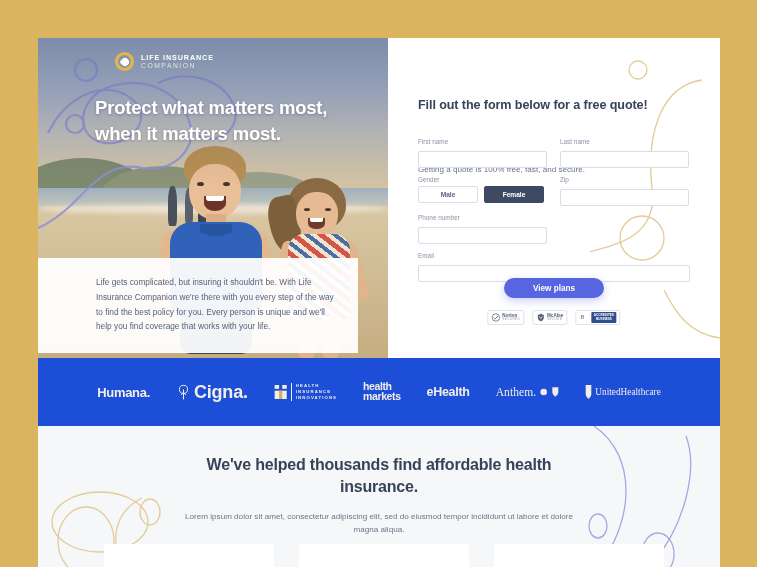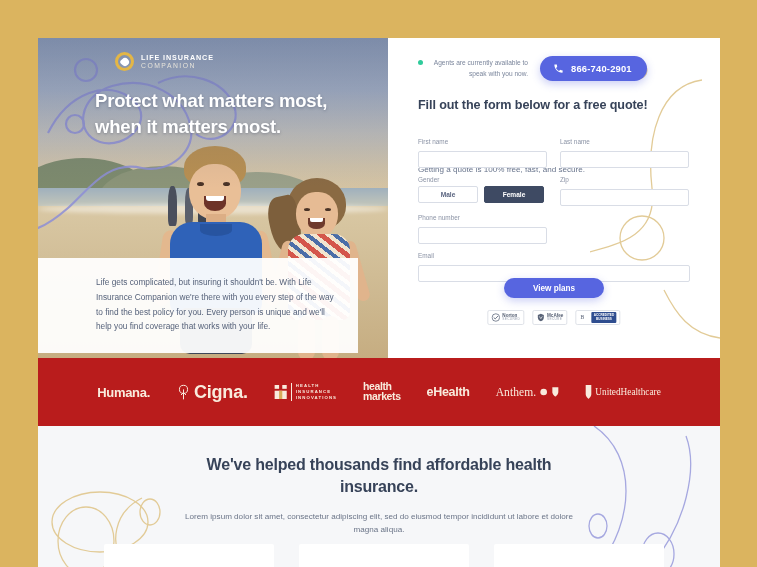--- a/index.html
+++ b/index.html
@@ -182,21 +182,21 @@
   .logo-text { line-height: 1.05; }
   .logo-l1 {
     font-size: 7.2px; font-weight: bold; color: #fff;
     letter-spacing: .9px;
   }
   .logo-l2 {
     font-size: 6.8px; color: #e6e3da; letter-spacing: 1.5px;
   }
 
   .hero-headline {
-    position: absolute; left: 57px; top: 50px; width: 270px;
+    position: absolute; left: 57px; top: 57px; width: 270px;
     z-index: 5;
     color: #fff;
     font-size: 18.5px;
     font-weight: bold;
     line-height: 1.42;
     letter-spacing: -.2px;
     text-shadow: 0 1px 3px rgba(40,50,75,.35);
   }
 
   
@@ -311,21 +311,21 @@
   .bbb-box {
     background: #2f4d8f; color: #fff; font-size: 3.1px;
     padding: 1.5px 2.5px; line-height: 1.25; border-radius: 1px;
     text-align: center; font-weight: bold;
   }
 
   
   .partners {
     position: absolute; left: 38px; top: 358px;
     width: 682px; height: 68px;
-    background: #b91c1c;
+    background: #1d4ed8;
     display: flex; align-items: center; justify-content: center;
     gap: 26px;
   }
   .plogo {
     color: #fdf7e8; display: flex; align-items: center; gap: 3px;
     opacity: .95; white-space: nowrap;
   }
   .p-humana  { font-size: 13px; font-weight: bold; letter-spacing: -.3px; }
   .p-cigna   { font-size: 18px; font-weight: bold; letter-spacing: -.2px; }
   .p-hii     { font-size: 4.3px; line-height: 1.45; letter-spacing: 1.1px; font-weight: bold; }
@@ -424,32 +424,20 @@
 
       <svg class="form-deco" viewBox="0 0 130 320">
         <g fill="none" stroke="#e2cb97" stroke-width="1.3">
           <circle cx="48" cy="32" r="9"></circle>
           <path d="M112,42 C70,48 56,98 62,150 C68,198 30,206 -8,216"></path>
           <circle cx="52" cy="200" r="22"></circle>
           <path d="M130,300 C100,296 86,276 74,252"></path>
         </g>
       </svg>
 
-      <div class="agents-row">
-        <div class="agents-txt">
-          <span class="dot-live"></span>
-          <span>Agents are currently available to speak with you now.</span>
-        </div>
-        <div class="phone-pill">
-          <svg class="phone-ico" viewBox="0 0 24 24" fill="#fff">
-            <path d="M6.6 10.8c1.4 2.8 3.8 5.2 6.6 6.6l2.2-2.2c.3-.3.7-.4 1-.2 1.2.4 2.4.6 3.6.6.6 0 1 .4 1 1V20c0 .6-.4 1-1 1C10.6 21 3 13.4 3 4c0-.6.4-1 1-1h3.5c.6 0 1 .4 1 1 0 1.3.2 2.5.6 3.6.1.4 0 .8-.2 1.1l-2.3 2.1z"></path>
-          </svg>
-          <span>866-740-2901</span>
-        </div>
-      </div>
 
       <div class="form-title">Fill out the form below for a free quote!</div>
       <div class="form-sub">Getting a quote is 100% free, fast, and secure.</div>
 
       <div class="form-grid">
 
         <div class="fld">
           <label>First name</label>
           <input type="text" placeholder="" style="">
         </div>

